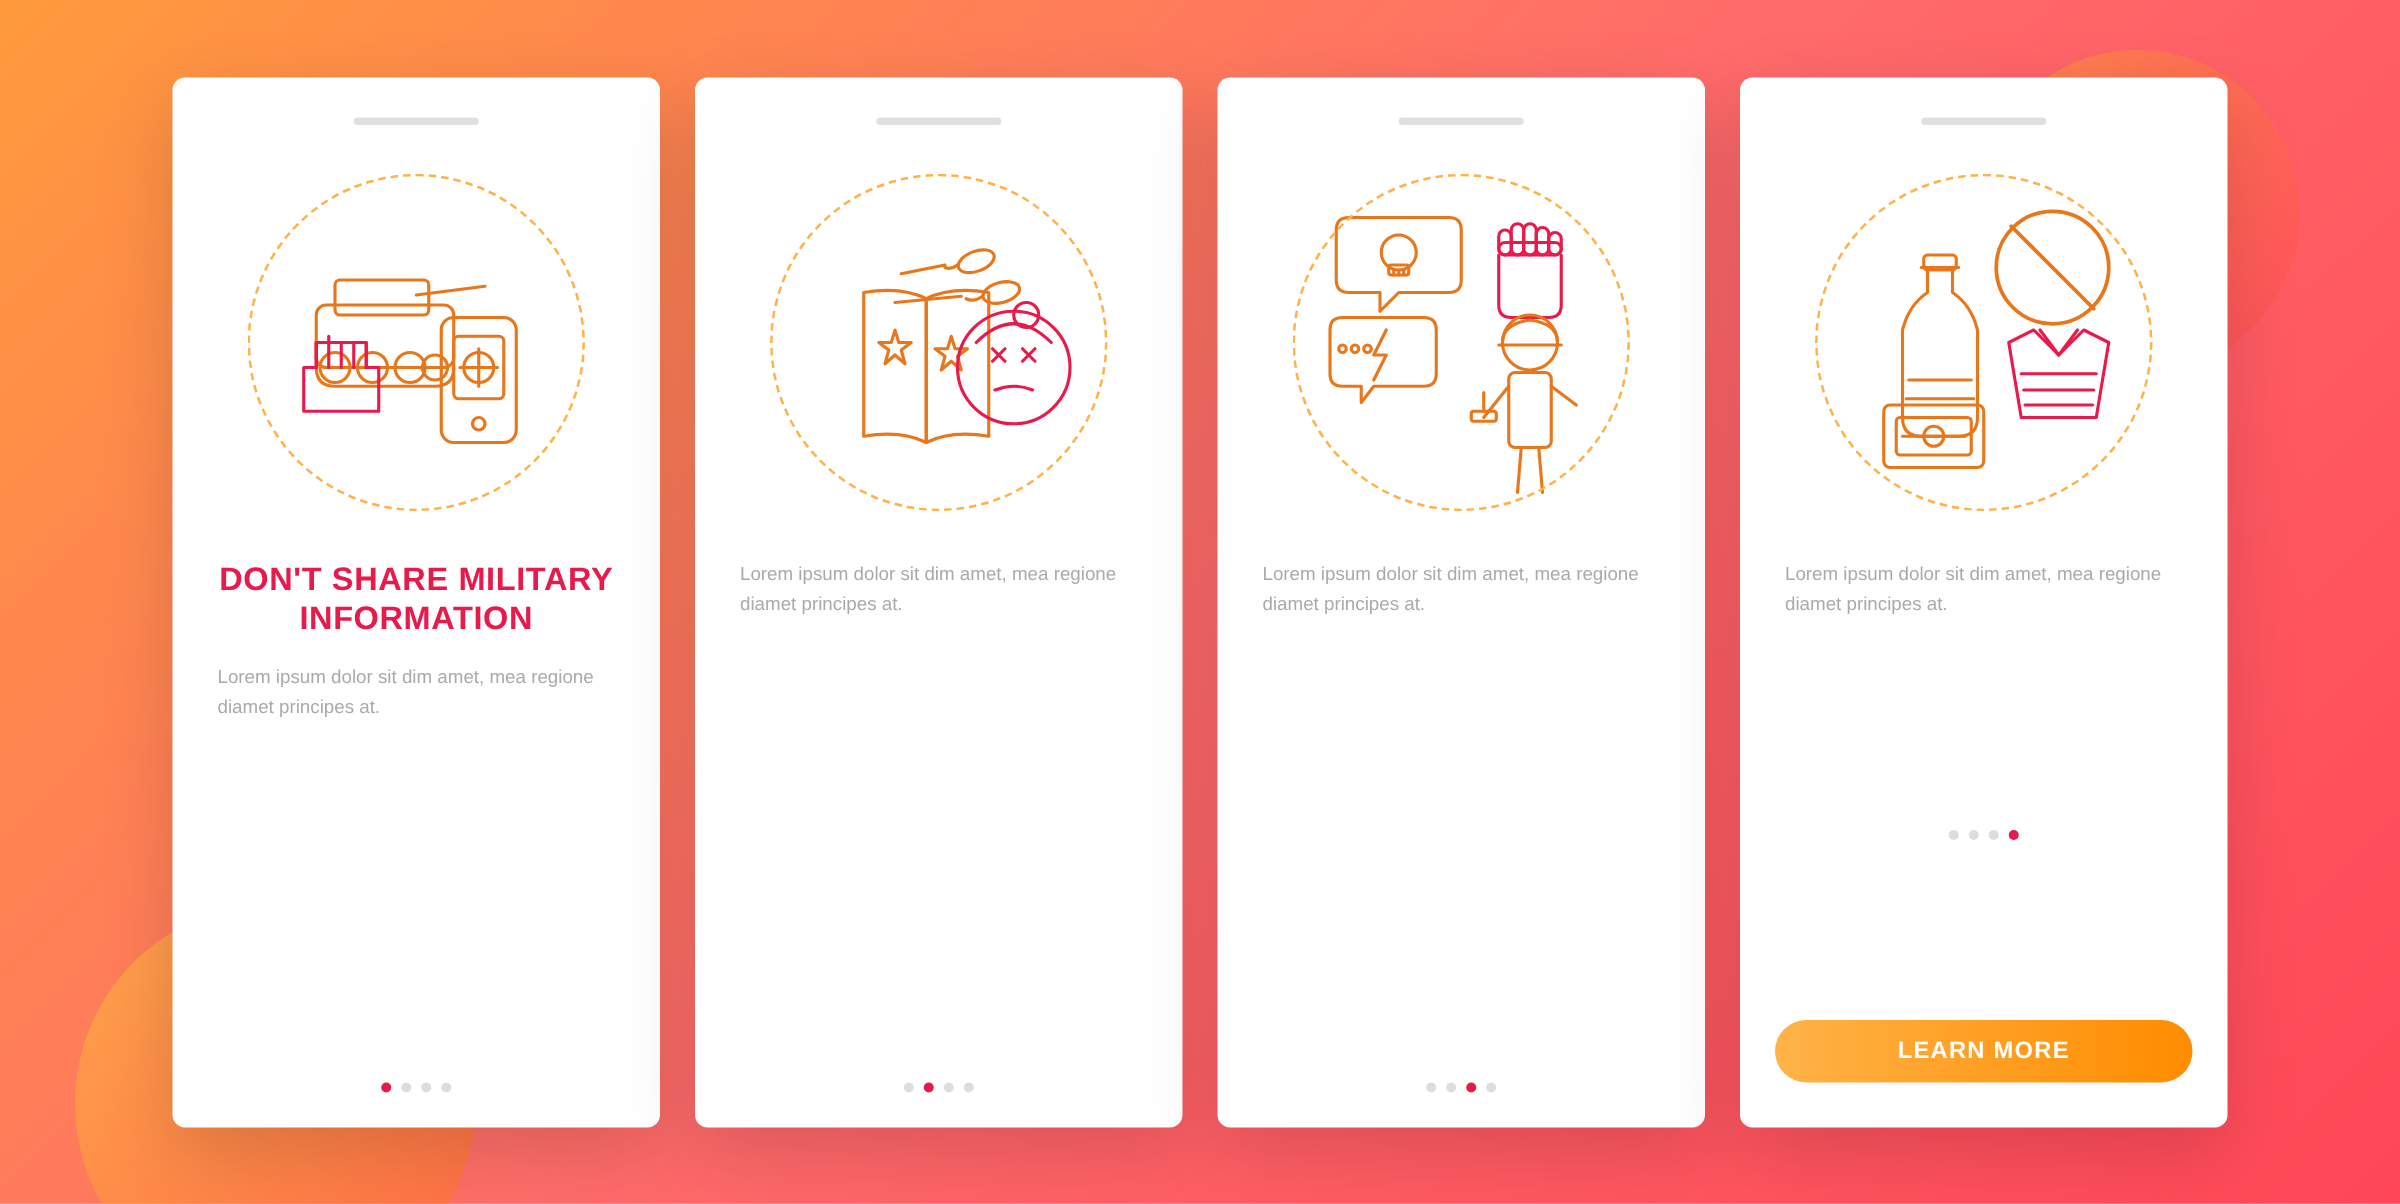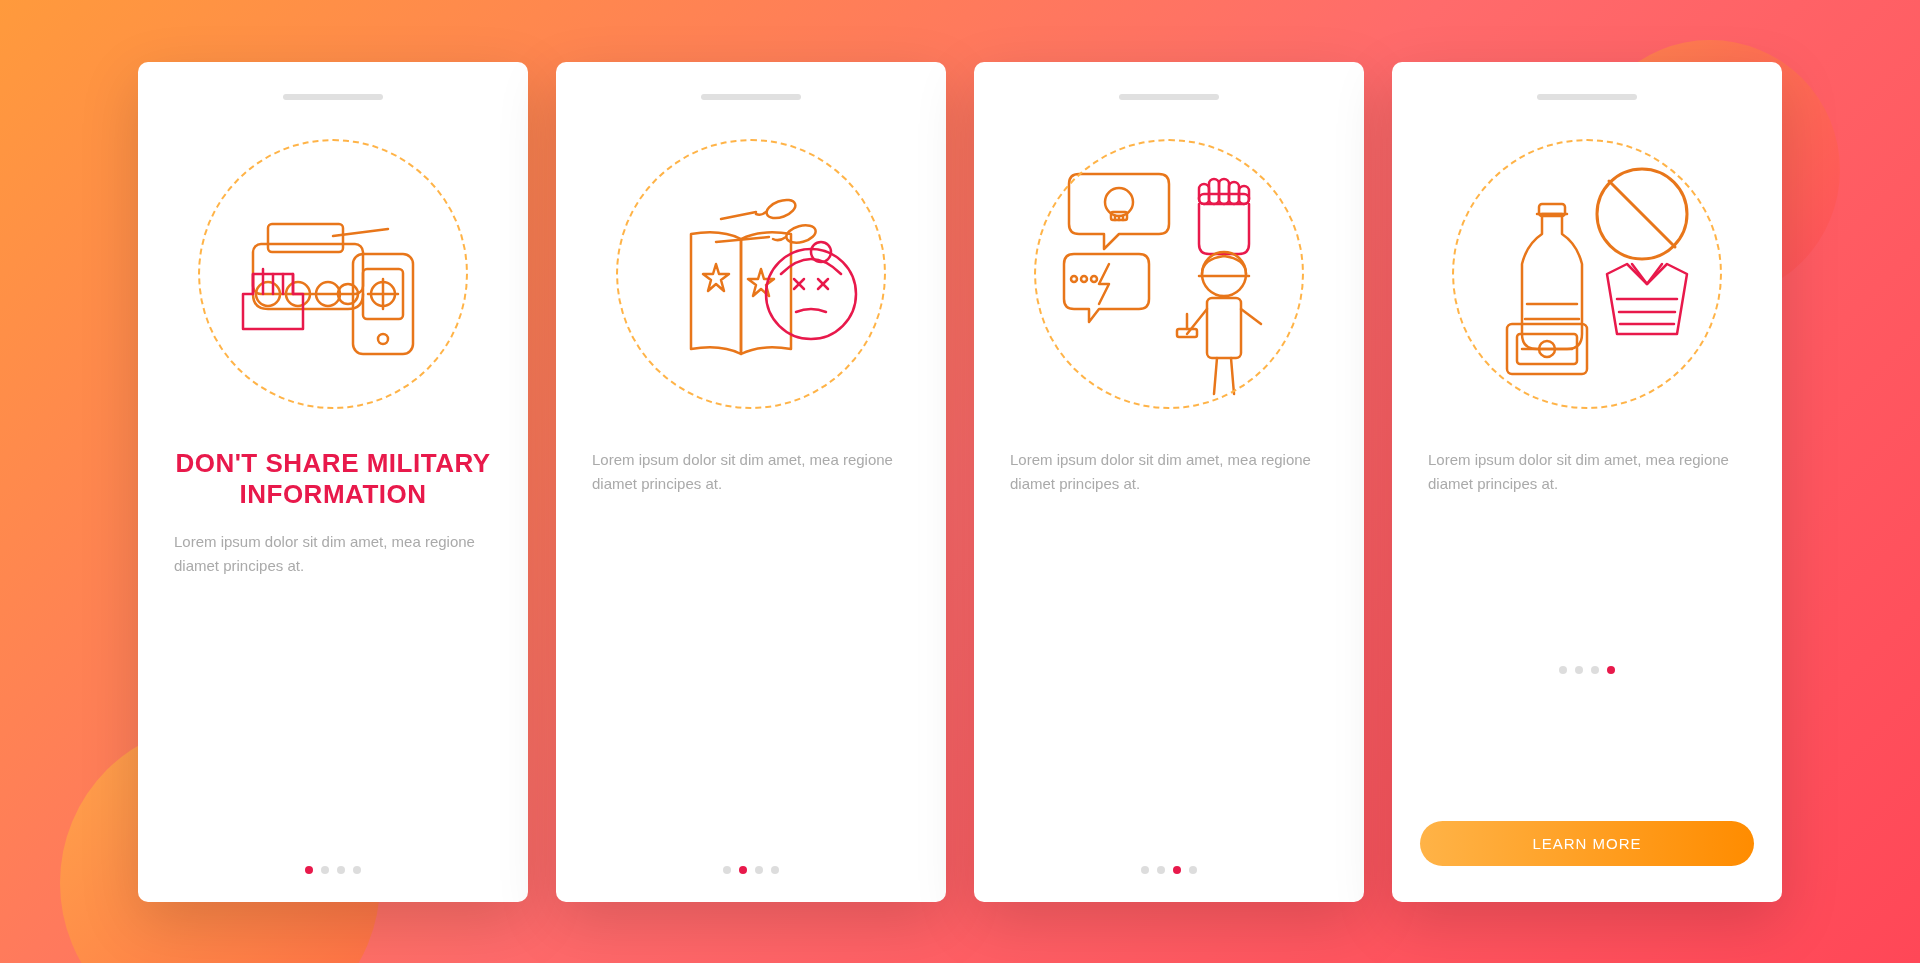--- a/index.html
+++ b/index.html
@@ -111,22 +111,22 @@
     }
     .dot.active {
       background: #e8194b;
     }
     .learn-more-btn {
       background: linear-gradient(90deg, #ffb347, #ff8c00);
       color: #fff;
       border: none;
       border-radius: 30px;
       padding: 14px 40px;
-      font-size: 15px;
-      font-weight: 400;
+      font-size: 19px;
+      font-weight: 700;
       letter-spacing: 1px;
       text-transform: uppercase;
       cursor: pointer;
       margin-top: auto;
       margin-bottom: 8px;
       width: 100%;
     }
 
     
     .icon-svg {

